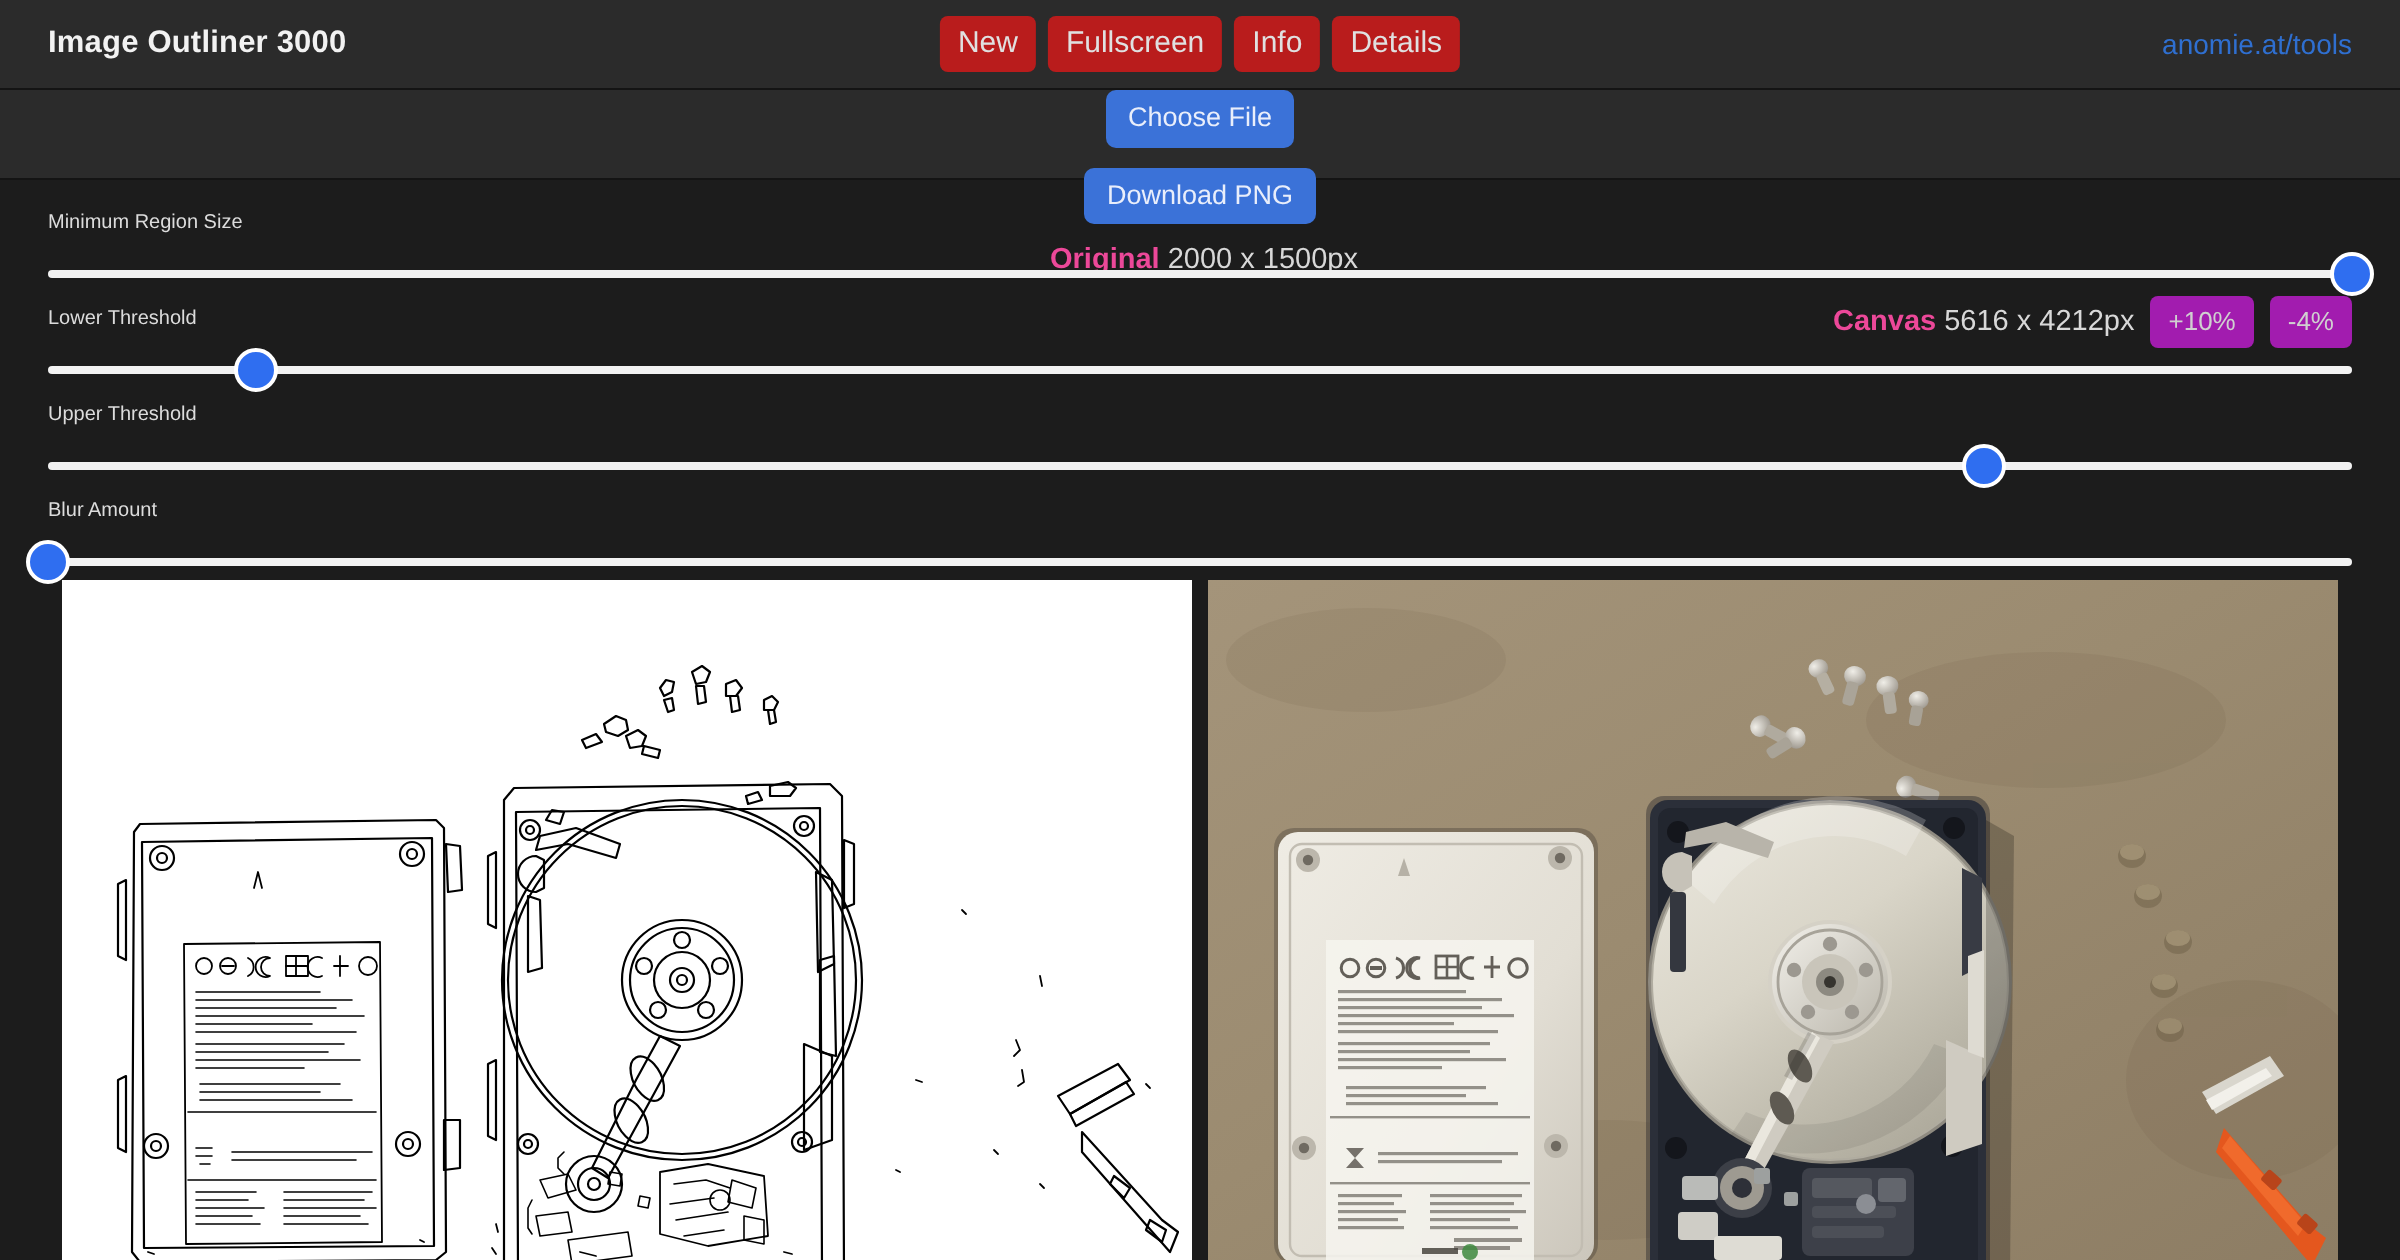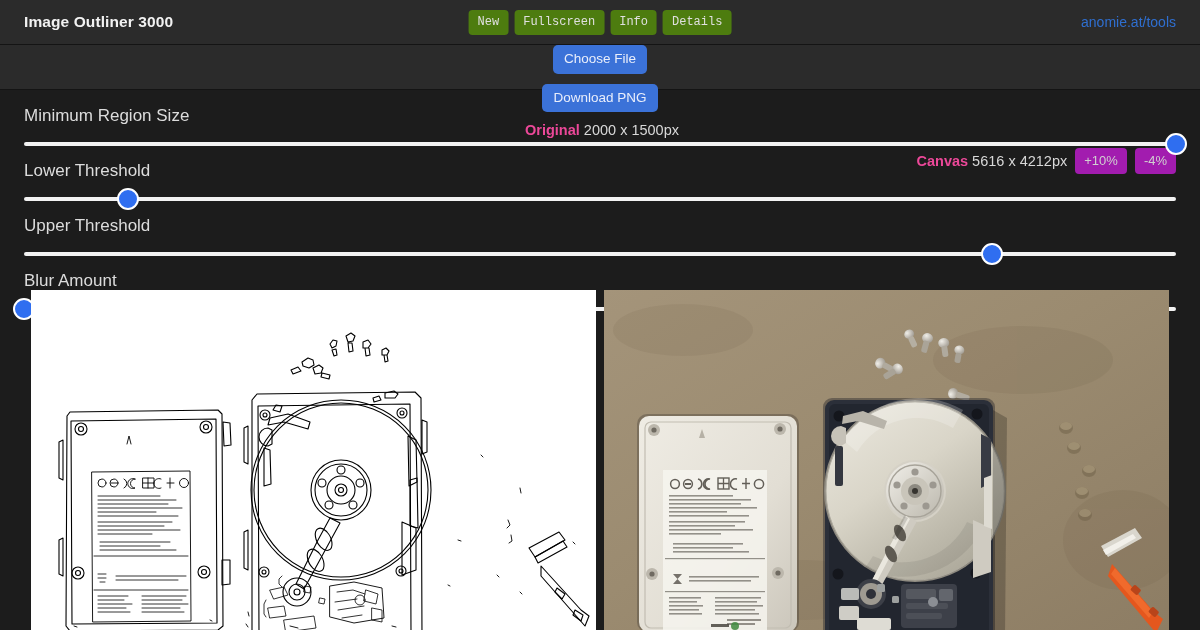--- a/index.html
+++ b/index.html
@@ -32,26 +32,26 @@
   }
   .header-nav {
     position: absolute;
     left: 50%;
     transform: translateX(-50%);
     display: flex;
     gap: 6px;
     align-items: center;
   }
   .nav-btn {
-    background: #4d7c0f;
+    background: #b91c1c;
     color: #e0e0e0;
     border: none;
     border-radius: 4px;
-    font-family: Liberation Mono, monospace;
-    font-size: 12px;
+    font-family: Liberation Sans, sans-serif;
+    font-size: 15px;
     line-height: 1;
     padding: 6px 9px 7px 9px;
     cursor: pointer;
     white-space: nowrap;
   }
   .header-link {
     margin-left: auto;
     color: #2f6fd0;
     font-size: 14px;
     text-decoration: none;
@@ -109,21 +109,21 @@
     cursor: pointer;
     white-space: nowrap;
   }
 
   
   .controls {
     padding: 10px 24px 0 24px;
   }
   .control-row { margin-bottom: 0; }
   .control-label {
-    font-size: 17px;
+    font-size: 10px;
     color: #dcdcdc;
     line-height: 1;
     padding: 7px 0 9px 0;
     white-space: nowrap;
   }
   .slider {
     position: relative;
     height: 22px;
     margin-bottom: 0;
   }

